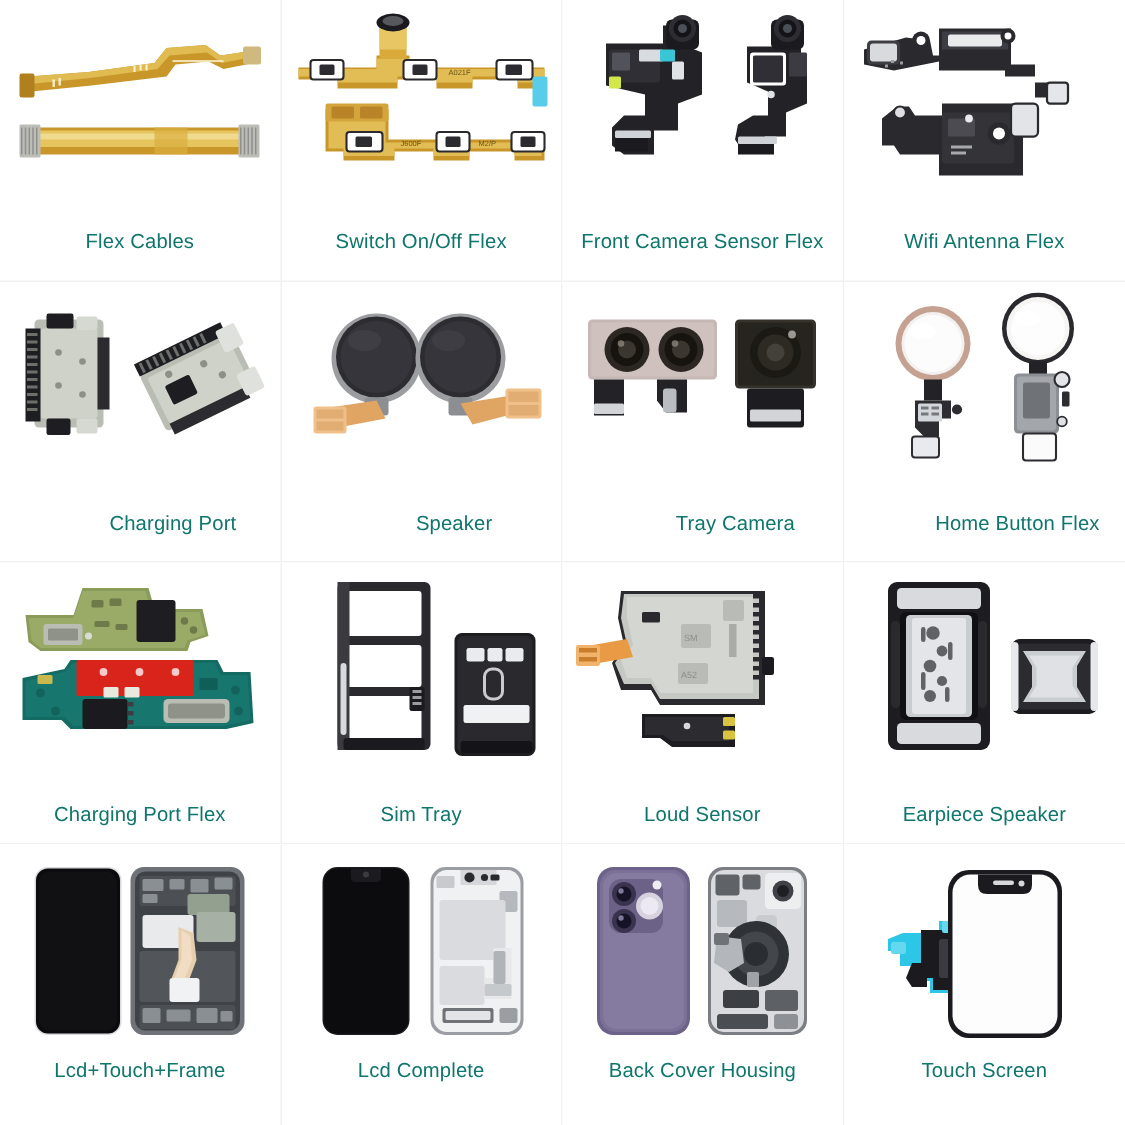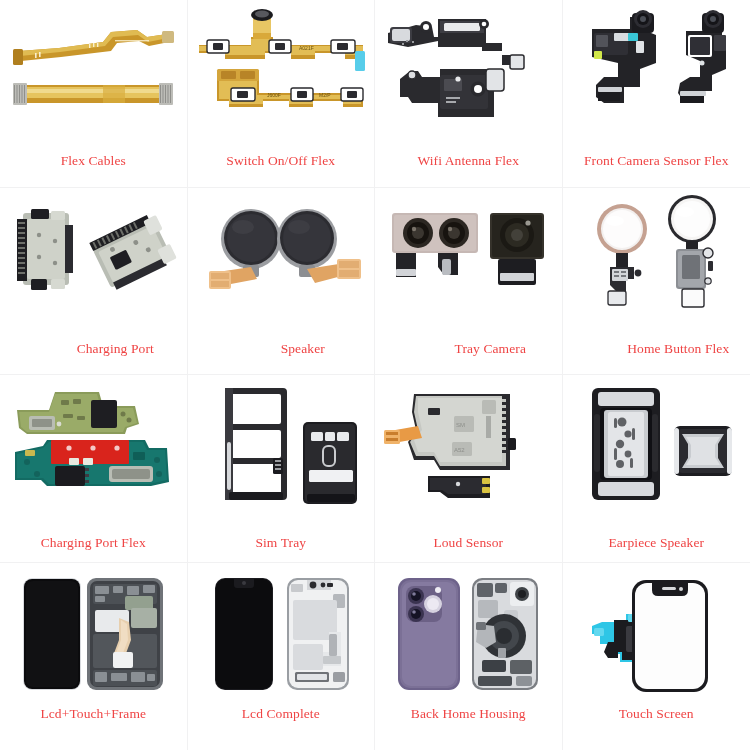--- a/index.html
+++ b/index.html
@@ -52,26 +52,26 @@
   }
   .thumb-wrap svg {
     display: block;
     width: 172px;
     height: 130px;
   }
 
   .category-label {
     font-size: 13.5px;
     line-height: 17px;
-    color: #ef4444;
+    color: #0f766e;
     text-align: center;
     letter-spacing: 0.1px;
     white-space: nowrap;
     margin-top: 12px;
-    font-family: Liberation Serif, serif;
+    font-family: Liberation Sans, sans-serif;
   }
 
   
   .row-1 .category-label { margin-top: 14px; }
   .row-2 .category-label { margin-top: 14px; margin-left: 44px; }
   .row-3 .category-label { margin-top: 21px; }
   .row-4 .category-label { margin-top: 4px; }
 </style>
 </head>
 <body>
@@ -170,20 +170,59 @@
     </div>
     <div class="category-label">Switch On/Off Flex</div>
   </div>
 
   <div class="category-card row-1">
     <div class="thumb-wrap">
       <svg viewBox="0 0 172 130" xmlns="http://www.w3.org/2000/svg" aria-hidden="true">
         <rect x="0" y="0" width="172" height="130" fill="#ffffff"></rect>
 
         <g>
+          <path d="M22 22 L60 22 L60 10 L76 10 L76 24 L86 28 L86 56 L70 62 L70 80 L54 80 L54 96 L34 96 L26 90 L26 78 L34 70 L48 70 L48 56 L22 50 Z" fill="#232327"></path>
+          <rect x="62" y="6" width="22" height="20" rx="4" fill="#1b1b1f"></rect>
+          <circle cx="73" cy="12" r="9" fill="#2d2d33"></circle>
+          <circle cx="73" cy="12" r="6" fill="#141418"></circle>
+          <circle cx="73" cy="12" r="3" fill="#4b4f57"></circle>
+          <rect x="24" y="26" width="34" height="22" rx="2" fill="#2f2f35"></rect>
+          <rect x="26" y="28" width="12" height="12" rx="1" fill="#52535a"></rect>
+          <rect x="44" y="26" width="16" height="8" rx="1" fill="#d8dce0"></rect>
+          <rect x="58" y="26" width="10" height="8" rx="1" fill="#39c6d6"></rect>
+          <rect x="24" y="44" width="8" height="8" rx="1" fill="#d2e84a"></rect>
+          <rect x="66" y="34" width="8" height="12" rx="1" fill="#e0e3e6"></rect>
+          <path d="M28 82 L28 94 L50 94 L50 82 Z" fill="#1b1b1f"></path>
+          <rect x="28" y="80" width="24" height="5" rx="1" fill="#cfd2d6"></rect>
+        </g>
+
+        <g>
+          <path d="M116 24 L140 24 L140 12 L152 12 L152 30 L156 34 L156 62 L142 68 L142 84 L128 84 L122 92 L112 92 L108 86 L110 76 L120 70 L130 70 L130 54 L116 48 Z" fill="#232327"></path>
+          <rect x="132" y="6" width="22" height="20" rx="4" fill="#1b1b1f"></rect>
+          <circle cx="143" cy="12" r="9" fill="#2d2d33"></circle>
+          <circle cx="143" cy="12" r="6" fill="#141418"></circle>
+          <circle cx="143" cy="12" r="3" fill="#4b4f57"></circle>
+          <rect x="118" y="28" width="24" height="22" rx="2" fill="#ffffff"></rect>
+          <rect x="120" y="30" width="20" height="18" rx="1" fill="#2f2f35"></rect>
+          <rect x="144" y="28" width="12" height="16" rx="1" fill="#3b3b41"></rect>
+          <circle cx="132" cy="56" r="2.5" fill="#dfe2e5"></circle>
+          <path d="M110 86 L110 96 L134 96 L134 86 Z" fill="#1b1b1f"></path>
+          <rect x="110" y="84" width="26" height="5" rx="1" fill="#cfd2d6"></rect>
+        </g>
+      </svg>
+    </div>
+    <div class="category-label">Front Camera Sensor Flex</div>
+  </div>
+
+  <div class="category-card row-1">
+    <div class="thumb-wrap">
+      <svg viewBox="0 0 172 130" xmlns="http://www.w3.org/2000/svg" aria-hidden="true">
+        <rect x="0" y="0" width="172" height="130" fill="#ffffff"></rect>
+
+        <g>
           <path d="M6 26 L34 18 L50 20 L52 30 L56 30 L56 12 L104 12 L104 36 L120 36 L120 48 L138 48 L138 58 L120 58 L120 44 L100 44 L100 40 L56 40 L56 34 L26 40 L6 36 Z" fill="#2a2a2e"></path>
           <path d="M58 14 L102 14 L102 26 L58 26 Z" fill="#3d3d43"></path>
           <rect x="62" y="16" width="36" height="8" rx="1.5" fill="#e9eaec"></rect>
           <circle cx="44" cy="20" r="6" fill="#2a2a2e"></circle>
           <circle cx="44" cy="20" r="3" fill="#ffffff"></circle>
           <circle cx="102" cy="17" r="5" fill="#2a2a2e"></circle>
           <circle cx="102" cy="17" r="2.3" fill="#ffffff"></circle>
           <rect x="8" y="20" width="22" height="16" rx="3" fill="#3d3d43"></rect>
           <rect x="10" y="22" width="18" height="12" rx="2" fill="#d8dade"></rect>
           <rect x="128" y="48" width="14" height="14" rx="2" fill="#e4e6e9" stroke="#2a2a2e" stroke-width="1.5"></rect>
@@ -204,59 +243,20 @@
             <rect x="64" y="90" width="14" height="2"></rect>
             <rect x="64" y="94" width="10" height="2"></rect>
           </g>
           <rect x="104" y="62" width="18" height="22" rx="3" fill="#e2e4e7" stroke="#2a2a2e" stroke-width="1.5"></rect>
           <circle cx="30" cy="68" r="4" fill="#dddfe2" stroke="#2a2a2e" stroke-width="1.4"></circle>
           <circle cx="76" cy="72" r="2.6" fill="#e9eaec"></circle>
         </g>
       </svg>
     </div>
     <div class="category-label">Wifi Antenna Flex</div>
-  </div>
-
-  <div class="category-card row-1">
-    <div class="thumb-wrap">
-      <svg viewBox="0 0 172 130" xmlns="http://www.w3.org/2000/svg" aria-hidden="true">
-        <rect x="0" y="0" width="172" height="130" fill="#ffffff"></rect>
-
-        <g>
-          <path d="M22 22 L60 22 L60 10 L76 10 L76 24 L86 28 L86 56 L70 62 L70 80 L54 80 L54 96 L34 96 L26 90 L26 78 L34 70 L48 70 L48 56 L22 50 Z" fill="#232327"></path>
-          <rect x="62" y="6" width="22" height="20" rx="4" fill="#1b1b1f"></rect>
-          <circle cx="73" cy="12" r="9" fill="#2d2d33"></circle>
-          <circle cx="73" cy="12" r="6" fill="#141418"></circle>
-          <circle cx="73" cy="12" r="3" fill="#4b4f57"></circle>
-          <rect x="24" y="26" width="34" height="22" rx="2" fill="#2f2f35"></rect>
-          <rect x="26" y="28" width="12" height="12" rx="1" fill="#52535a"></rect>
-          <rect x="44" y="26" width="16" height="8" rx="1" fill="#d8dce0"></rect>
-          <rect x="58" y="26" width="10" height="8" rx="1" fill="#39c6d6"></rect>
-          <rect x="24" y="44" width="8" height="8" rx="1" fill="#d2e84a"></rect>
-          <rect x="66" y="34" width="8" height="12" rx="1" fill="#e0e3e6"></rect>
-          <path d="M28 82 L28 94 L50 94 L50 82 Z" fill="#1b1b1f"></path>
-          <rect x="28" y="80" width="24" height="5" rx="1" fill="#cfd2d6"></rect>
-        </g>
-
-        <g>
-          <path d="M116 24 L140 24 L140 12 L152 12 L152 30 L156 34 L156 62 L142 68 L142 84 L128 84 L122 92 L112 92 L108 86 L110 76 L120 70 L130 70 L130 54 L116 48 Z" fill="#232327"></path>
-          <rect x="132" y="6" width="22" height="20" rx="4" fill="#1b1b1f"></rect>
-          <circle cx="143" cy="12" r="9" fill="#2d2d33"></circle>
-          <circle cx="143" cy="12" r="6" fill="#141418"></circle>
-          <circle cx="143" cy="12" r="3" fill="#4b4f57"></circle>
-          <rect x="118" y="28" width="24" height="22" rx="2" fill="#ffffff"></rect>
-          <rect x="120" y="30" width="20" height="18" rx="1" fill="#2f2f35"></rect>
-          <rect x="144" y="28" width="12" height="16" rx="1" fill="#3b3b41"></rect>
-          <circle cx="132" cy="56" r="2.5" fill="#dfe2e5"></circle>
-          <path d="M110 86 L110 96 L134 96 L134 86 Z" fill="#1b1b1f"></path>
-          <rect x="110" y="84" width="26" height="5" rx="1" fill="#cfd2d6"></rect>
-        </g>
-      </svg>
-    </div>
-    <div class="category-label">Front Camera Sensor Flex</div>
   </div>
 
   <div class="category-card row-2">
     <div class="thumb-wrap">
       <svg viewBox="0 0 172 130" xmlns="http://www.w3.org/2000/svg" aria-hidden="true">
         <rect x="0" y="0" width="172" height="130" fill="#ffffff"></rect>
 
         <g>
           <rect x="16" y="18" width="46" height="72" rx="3" fill="#b9bdb4"></rect>
           <rect x="20" y="24" width="38" height="60" rx="2" fill="#cfd2c9"></rect>
@@ -756,21 +756,21 @@
           <rect x="94" y="52" width="10" height="8" rx="1.5" fill="#6f7378"></rect>
 
           <rect x="100" y="90" width="24" height="12" rx="2" fill="#3c4045"></rect>
           <rect x="128" y="90" width="22" height="14" rx="2" fill="#5d6165"></rect>
           <rect x="96" y="106" width="34" height="10" rx="2" fill="#4a4e53"></rect>
           <rect x="134" y="106" width="16" height="10" rx="2" fill="#8d9196"></rect>
           <rect x="116" y="78" width="8" height="10" rx="1" fill="#9fa2a6"></rect>
         </g>
       </svg>
     </div>
-    <div class="category-label">Back Home Housing</div>
+    <div class="category-label">Back Cover Housing</div>
   </div>
 
   <div class="category-card row-4">
     <div class="thumb-wrap">
       <svg viewBox="0 0 172 130" xmlns="http://www.w3.org/2000/svg" aria-hidden="true">
         <rect x="0" y="0" width="172" height="130" fill="#ffffff"></rect>
 
         <g>
           <path d="M32 52 L56 52 L56 44 L68 44 L68 92 L50 92 L50 84 L40 84 L40 74 L30 74 L30 64 L22 64 L22 56 Z" fill="#2ec6e6"></path>
           <path d="M44 50 L62 50 L62 90 L52 90 L52 82 L44 82 Z" fill="#1b1b1f"></path>

